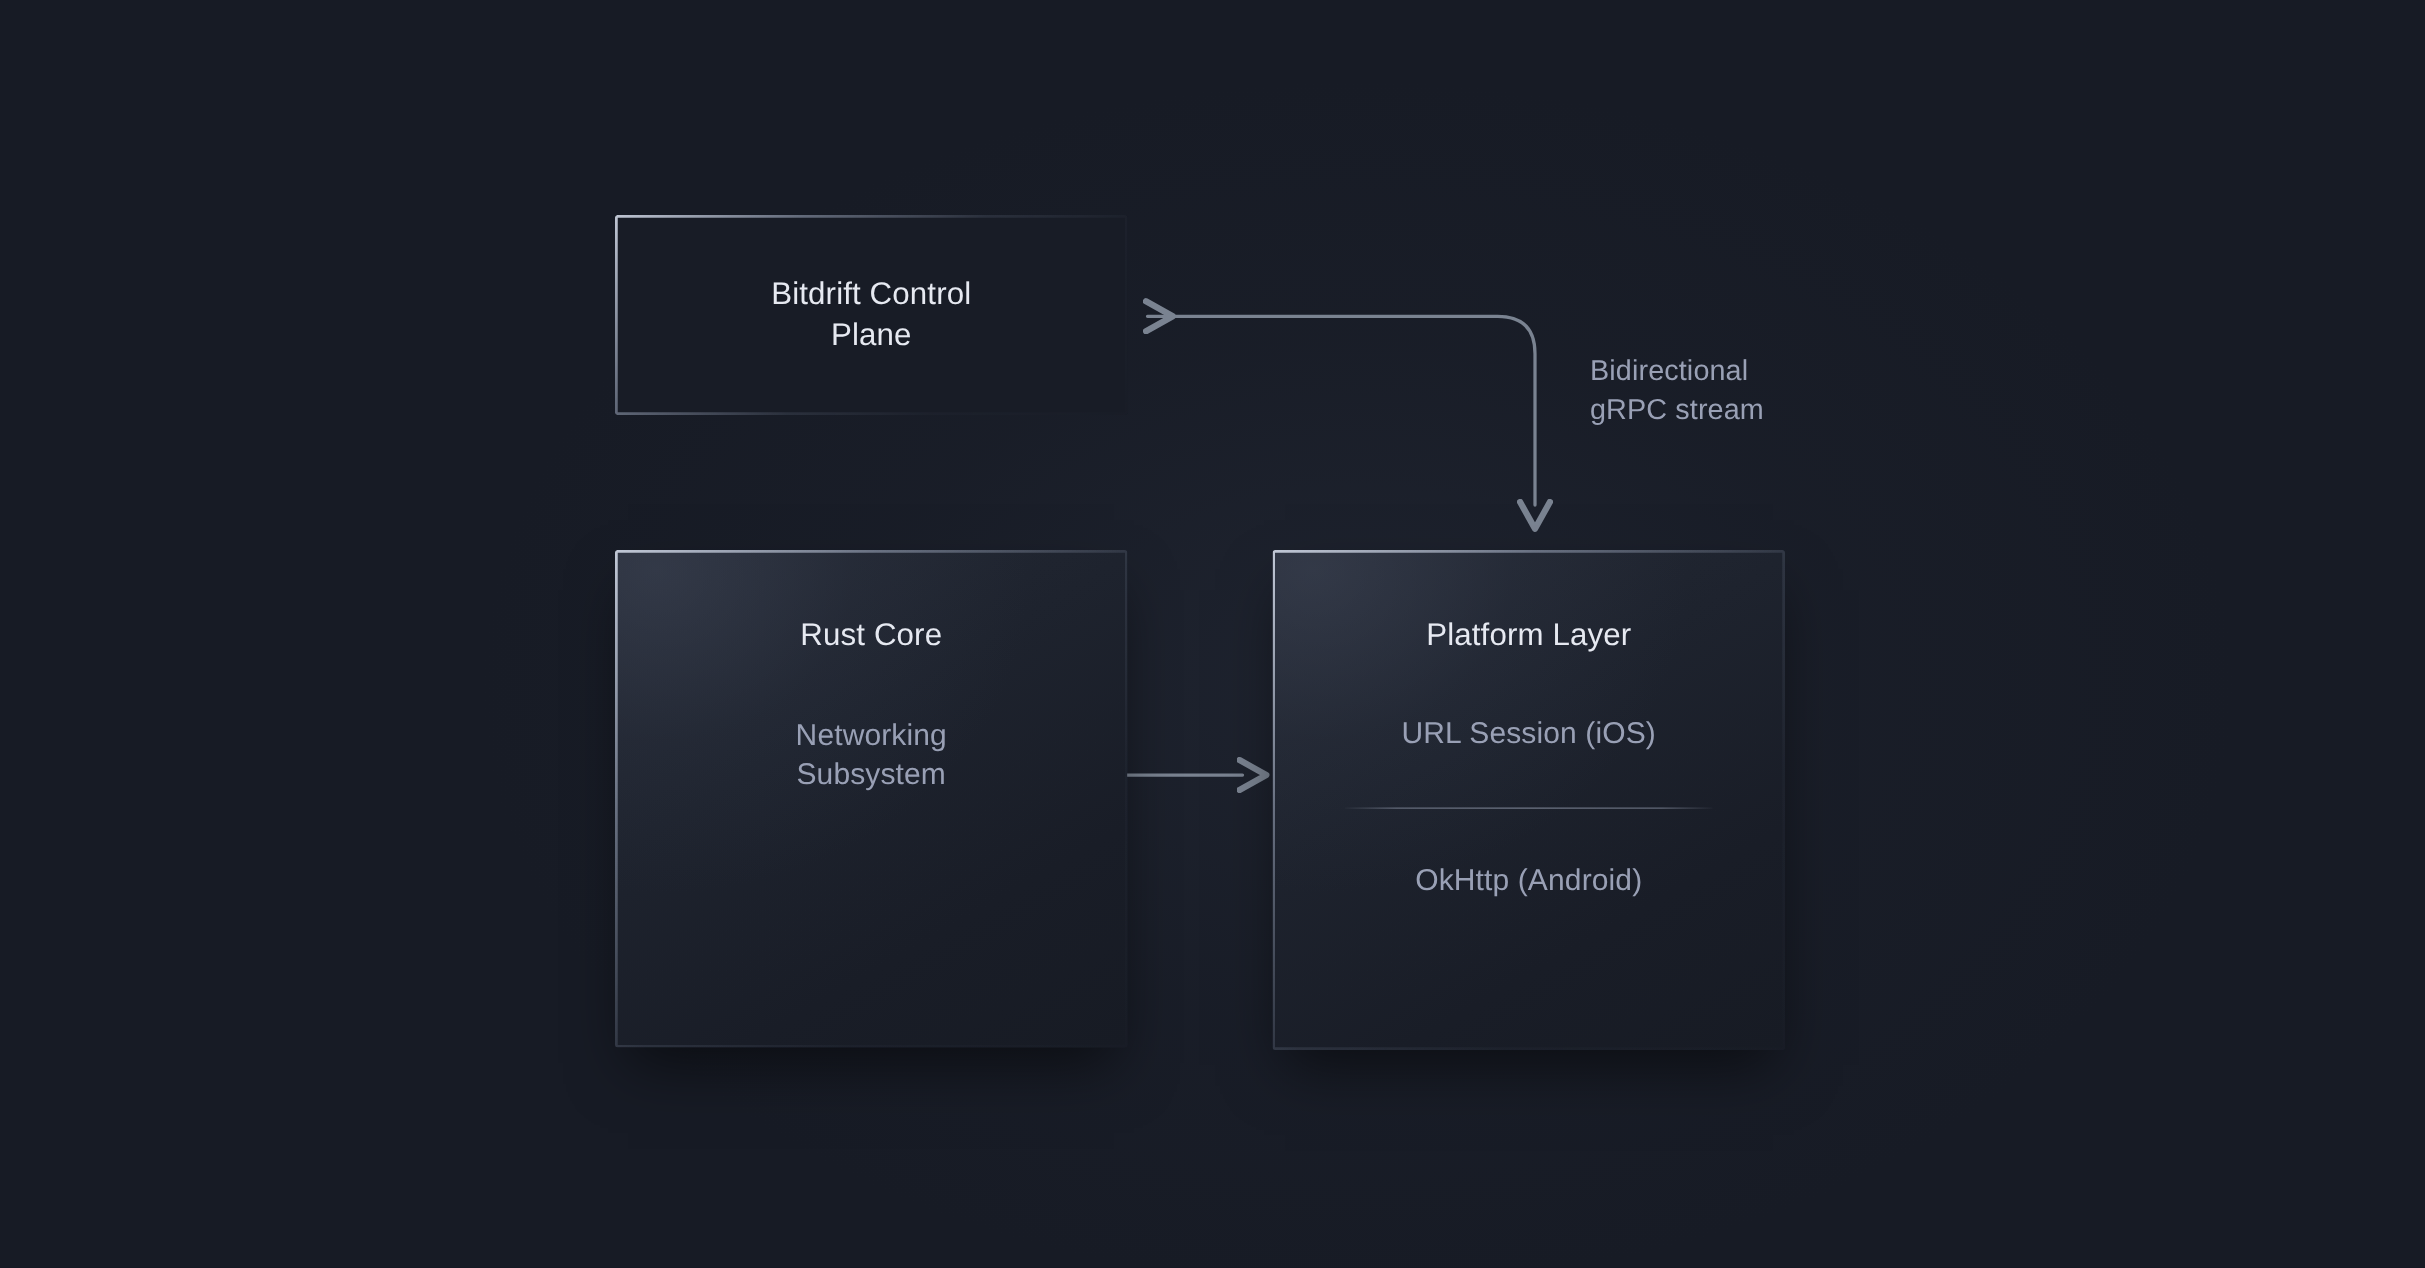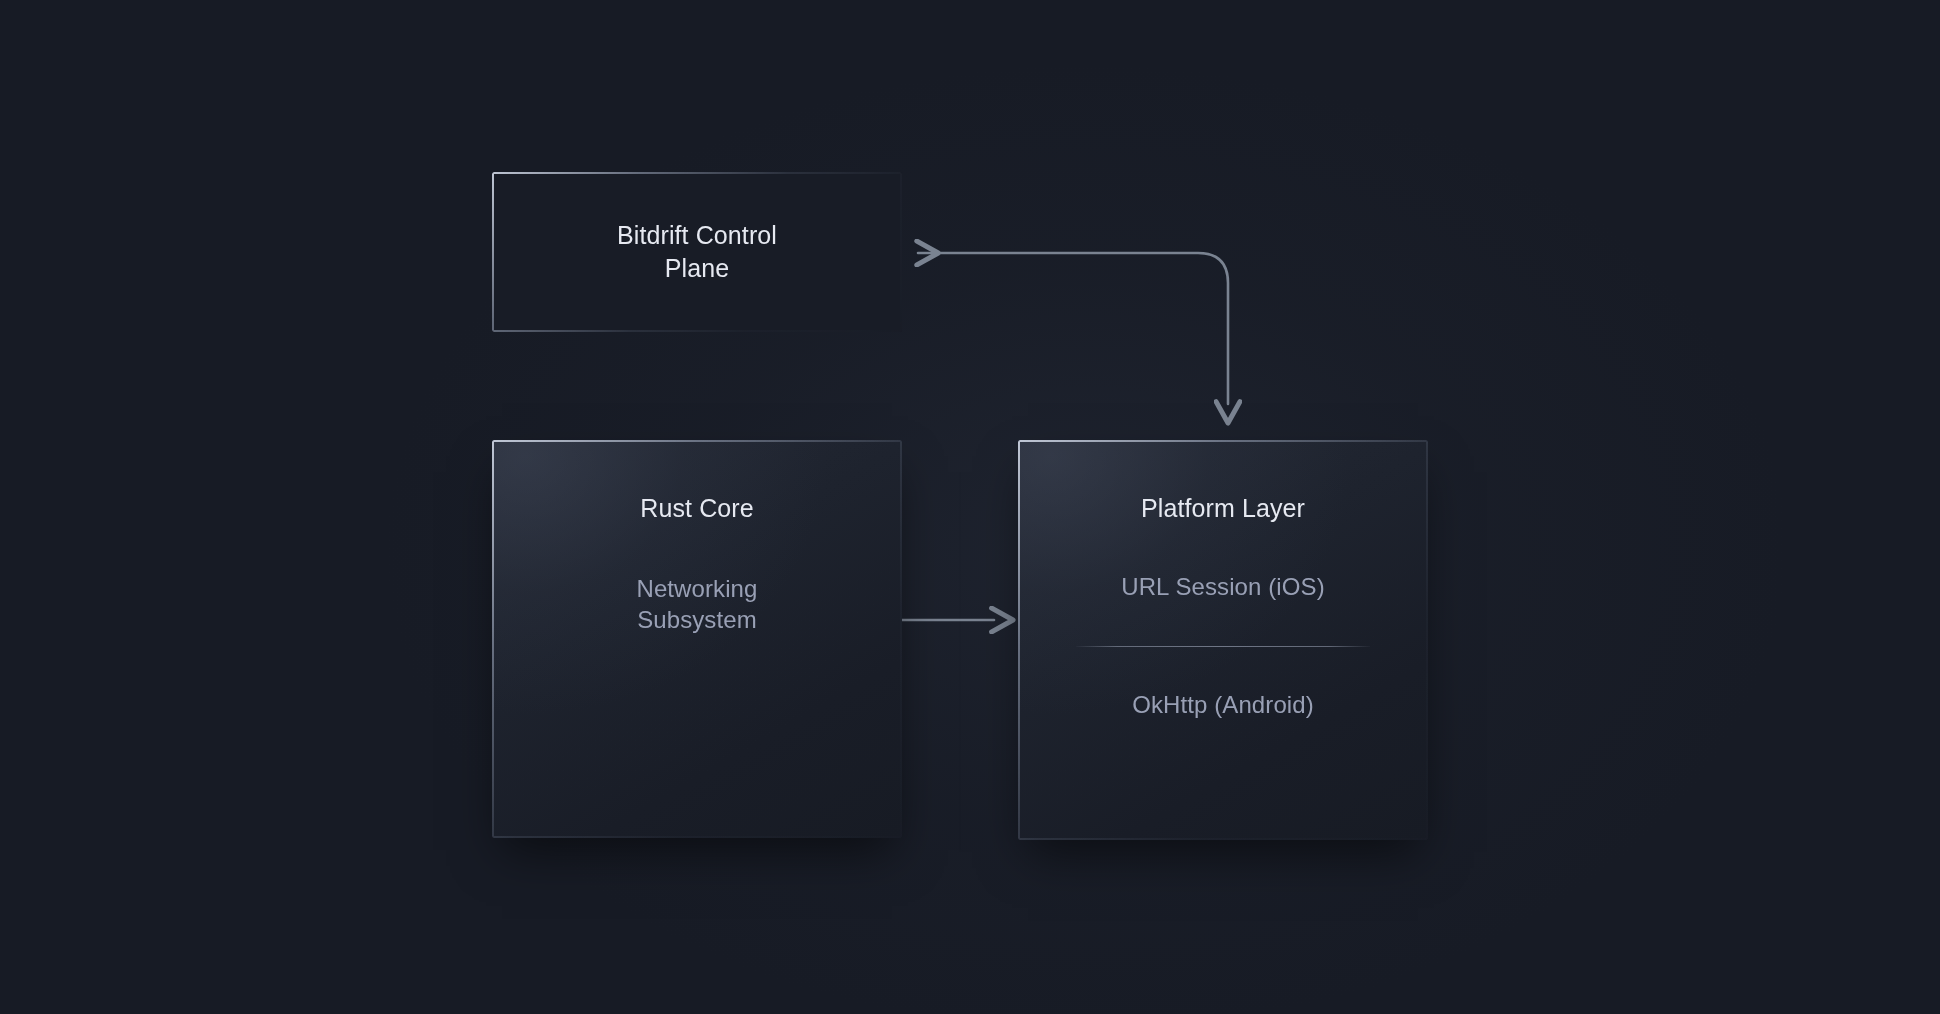--- a/index.html
+++ b/index.html
@@ -180,14 +180,16 @@
 Subsystem</div>
   </div>
 
   <div class="node" id="node-platform-layer">
     <div class="node-title">Platform Layer</div>
     <div class="node-sub" id="platform-sub-1">URL Session (iOS)</div>
     <div class="node-divider"></div>
     <div class="node-sub" id="platform-sub-2">OkHttp (Android)</div>
   </div>
 
+  <div id="edge-label-grpc">Bidirectional
+gRPC stream</div>
 
 </div>
 
 </body></html>

